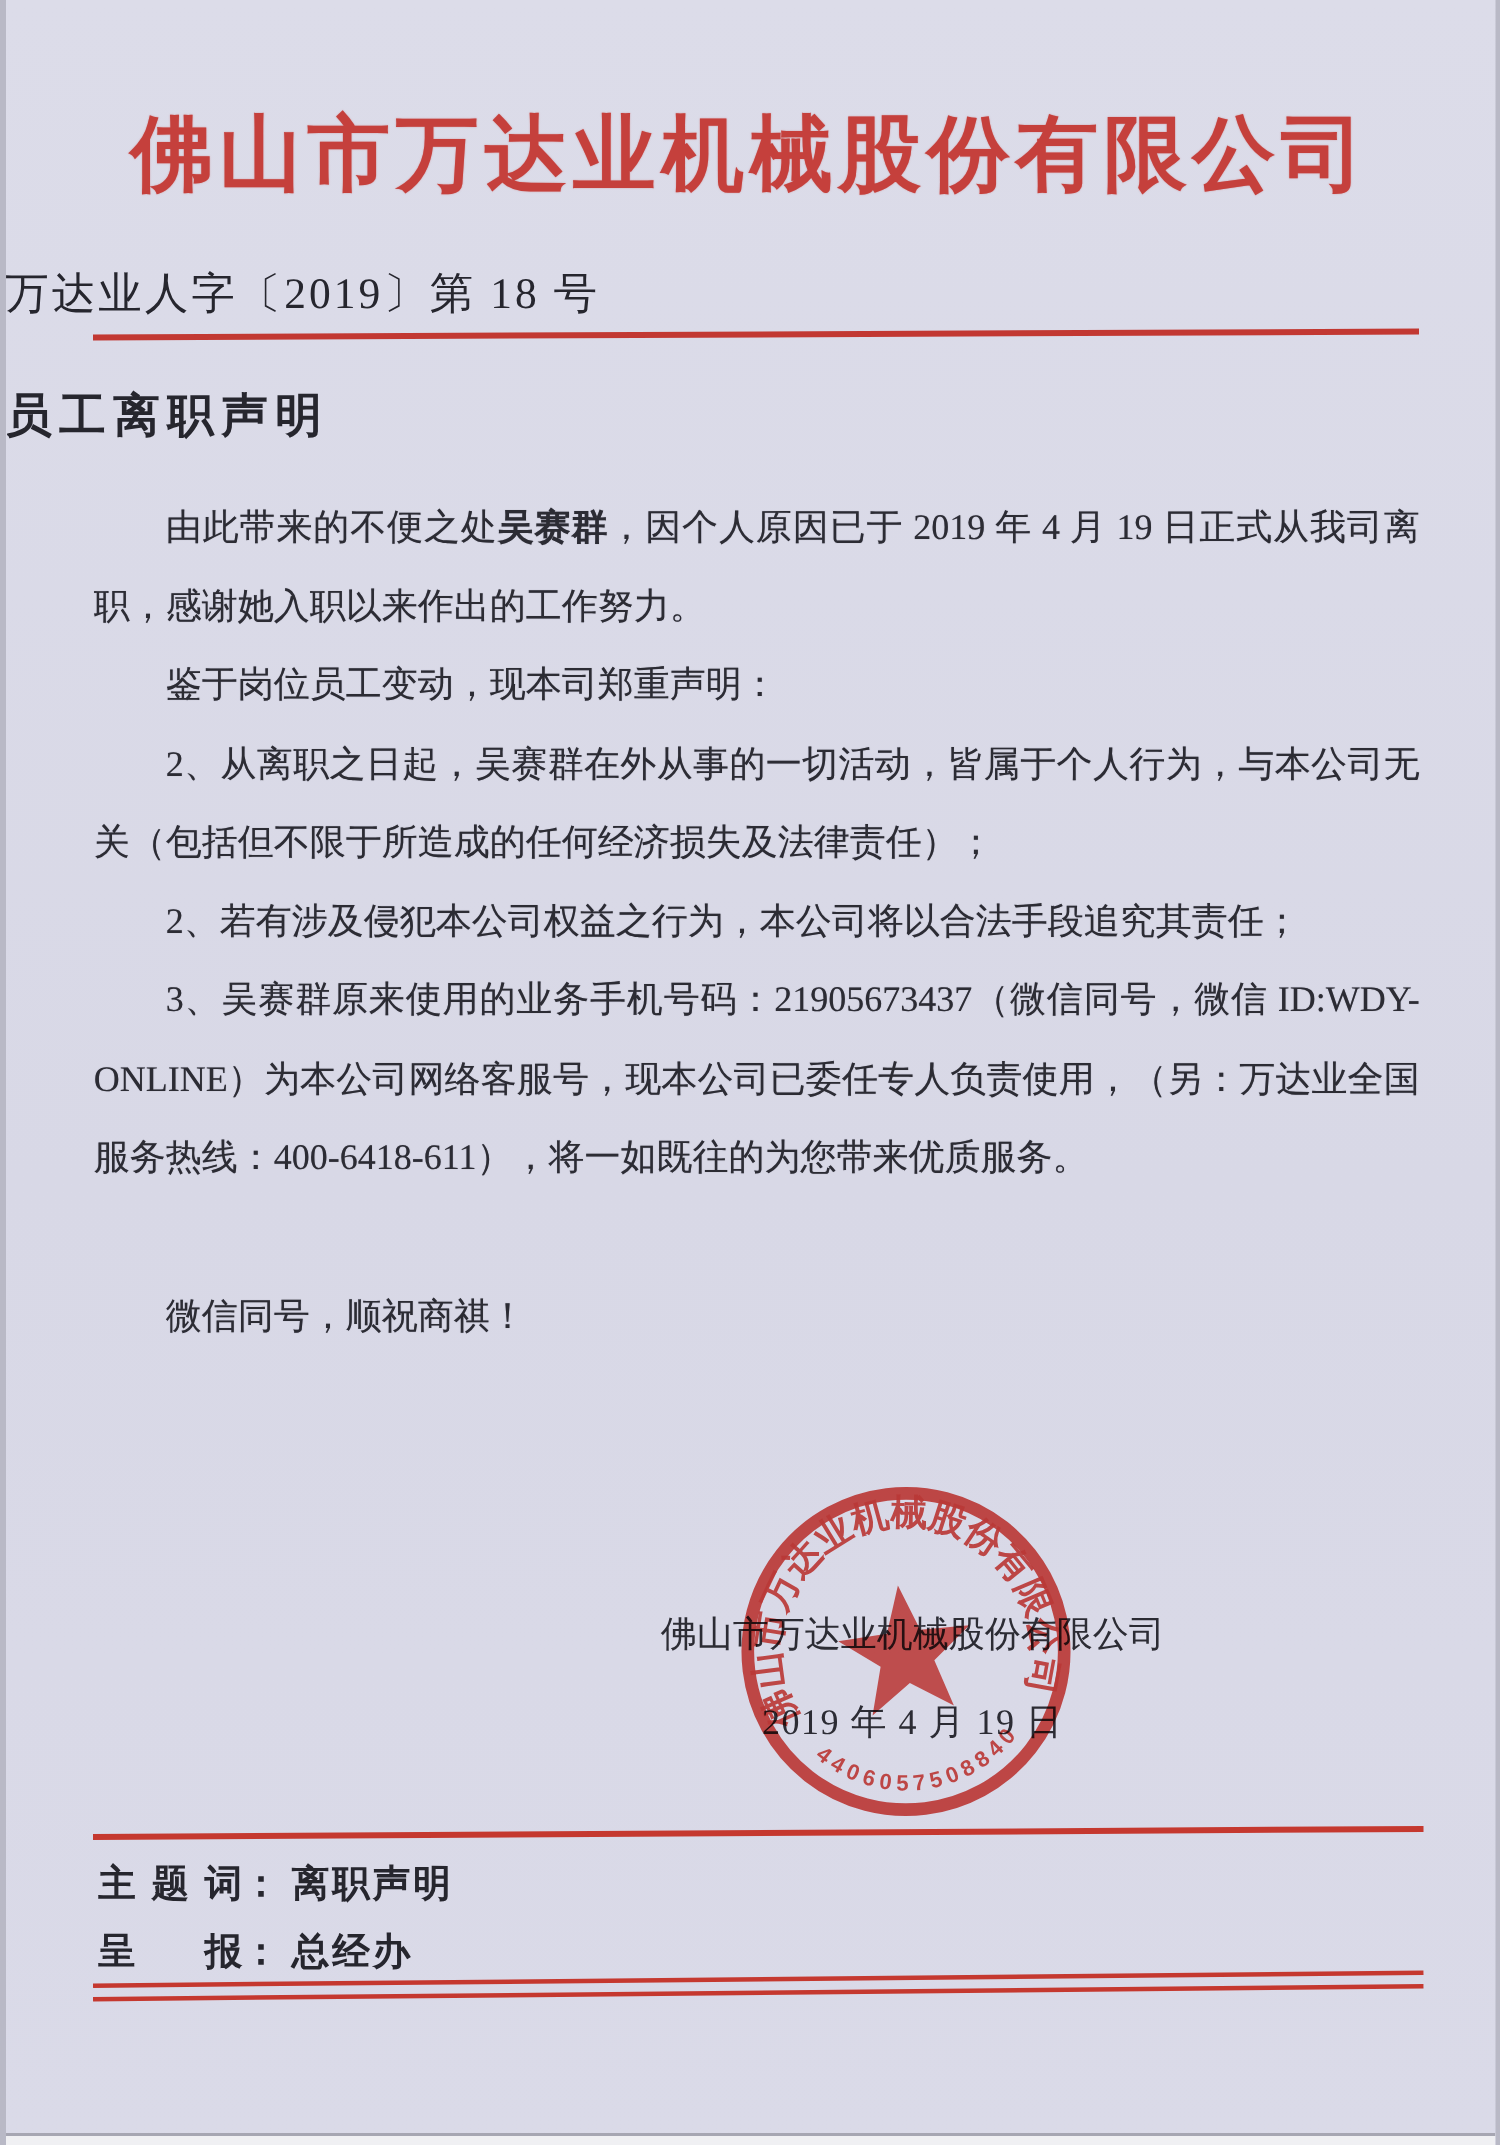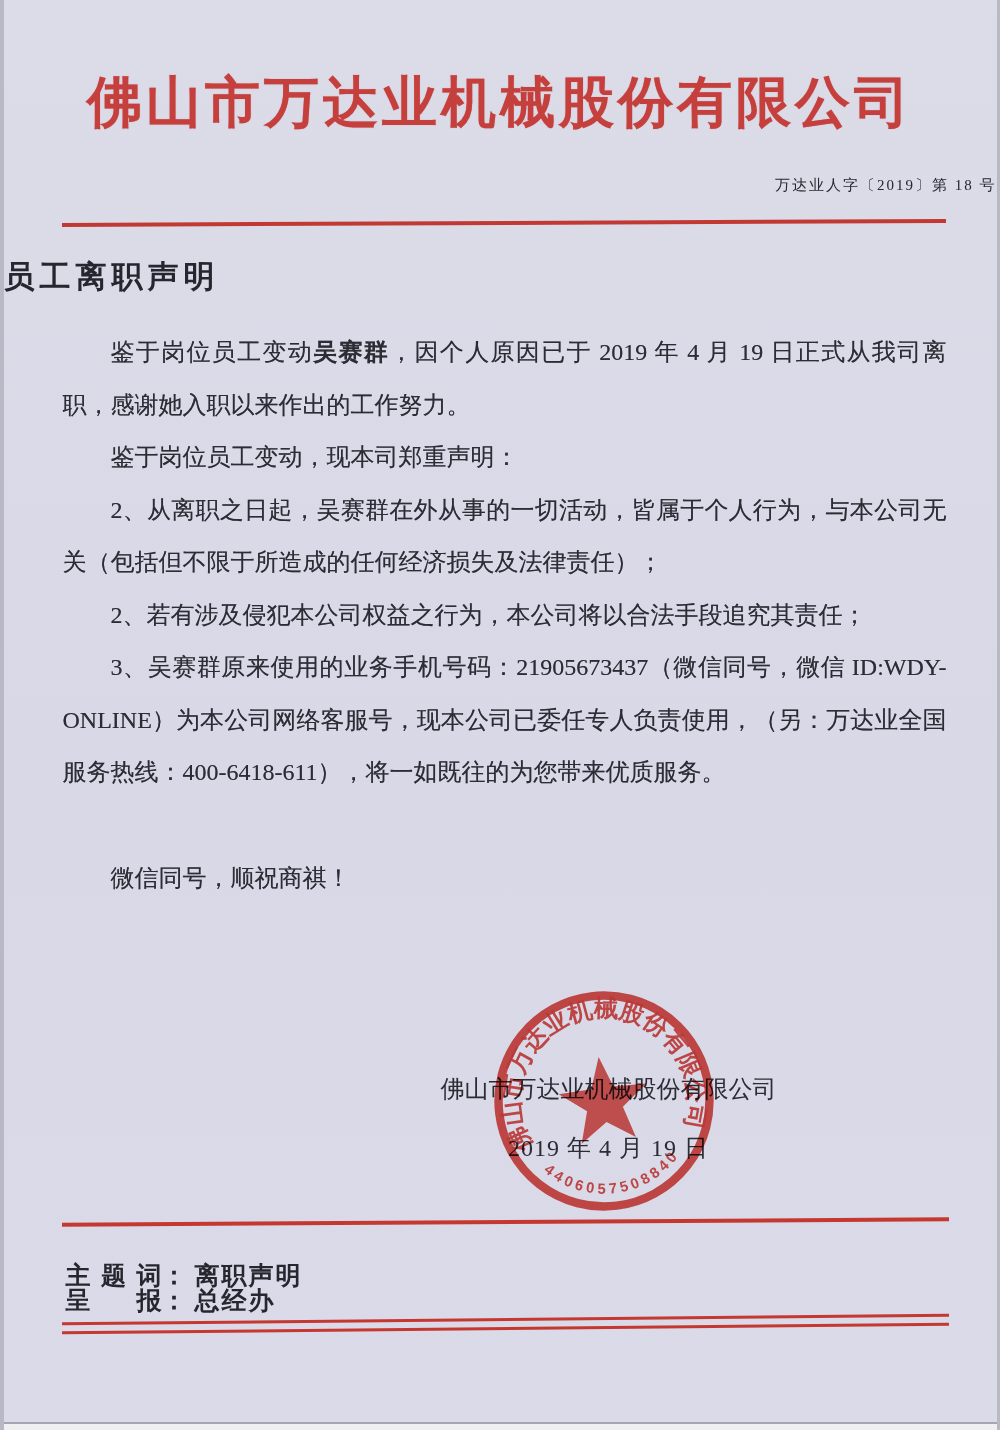--- a/index.html
+++ b/index.html
@@ -22,22 +22,22 @@
     font-size: 55px;
     font-weight: 700;
     letter-spacing: 4px;
     color: #c5403c;
     text-shadow: 0 0 1px rgba(197,64,60,0.55);
     white-space: nowrap;
   }
   .doc-number {
     position: absolute;
     top: 176px; left: 0; width: 100%;
-    text-align: right;
-    font-size: 15px;
+    text-align: left;
+    font-size: 29px;
     letter-spacing: 2px;
     color: #26262e;
   }
   .rule-top {
     position: absolute;
     top: 221px; left: 58px; width: 884px; height: 4px;
     background: #c23832;
     transform: rotate(-0.25deg);
   }
   .doc-title {
@@ -86,21 +86,21 @@
   .f-line.l2 { top: 1318px; height: 3px; transform: rotate(-0.55deg); }
   .f-line.l3 { top: 1327px; height: 3px; transform: rotate(-0.55deg); }
   .f-row {
     position: absolute;
     left: 62px; width: 880px;
     font-size: 25px;
     font-weight: 700;
     color: #26262e;
     white-space: nowrap;
   }
-  .f-row.r1 { top: 1239px; margin-top: 20px; }
+  .f-row.r1 { top: 1239px; }
   .f-row.r2 { top: 1284px; }
   .f-row.r3 { top: 1344px; }
   .f-label {
     display: inline-block;
     width: 96px;
     text-align: justify;
     text-align-last: justify;
   }
   .f-colon { display: inline-block; margin-right: 8px; }
   .f-value { letter-spacing: 2px; }
@@ -123,21 +123,21 @@
 
   <div class="company-header">佛山市万达业机械股份有限公司</div>
 
   <div class="doc-number">万达业人字〔2019〕第 18 号</div>
 
   <div class="rule-top"></div>
 
   <div class="doc-title">员工离职声明</div>
 
   <div class="body">
-    <p><span>鉴于岗位员工变动</span><span class="bold-name">吴赛群</span><span>，因个人原因已于 2019 年 4 月 19 日正式从我司离职，感谢她入职以来作出的工作努力。</span></p>
+    <p><span>由此带来的不便之处</span><span class="bold-name">吴赛群</span><span>，因个人原因已于 2019 年 4 月 19 日正式从我司离职，感谢她入职以来作出的工作努力。</span></p>
     <p>鉴于岗位员工变动，现本司郑重声明：</p>
     <p>2、从离职之日起，吴赛群在外从事的一切活动，皆属于个人行为，与本公司无关（包括但不限于所造成的任何经济损失及法律责任）；</p>
     <p>2、若有涉及侵犯本公司权益之行为，本公司将以合法手段追究其责任；</p>
     <p>3、吴赛群原来使用的业务手机号码：21905673437（微信同号，微信 ID:WDY-ONLINE）为本公司网络客服号，现本公司已委任专人负责使用，（另：万达业全国服务热线：400-6418-611），将一如既往的为您带来优质服务。</p>
     <p class="closing">微信同号，顺祝商祺！</p>
   </div>
 
   <div class="signature">
     <div class="sig-company">佛山市万达业机械股份有限公司</div>
     <div class="sig-date">2019 年 4 月 19 日</div>

